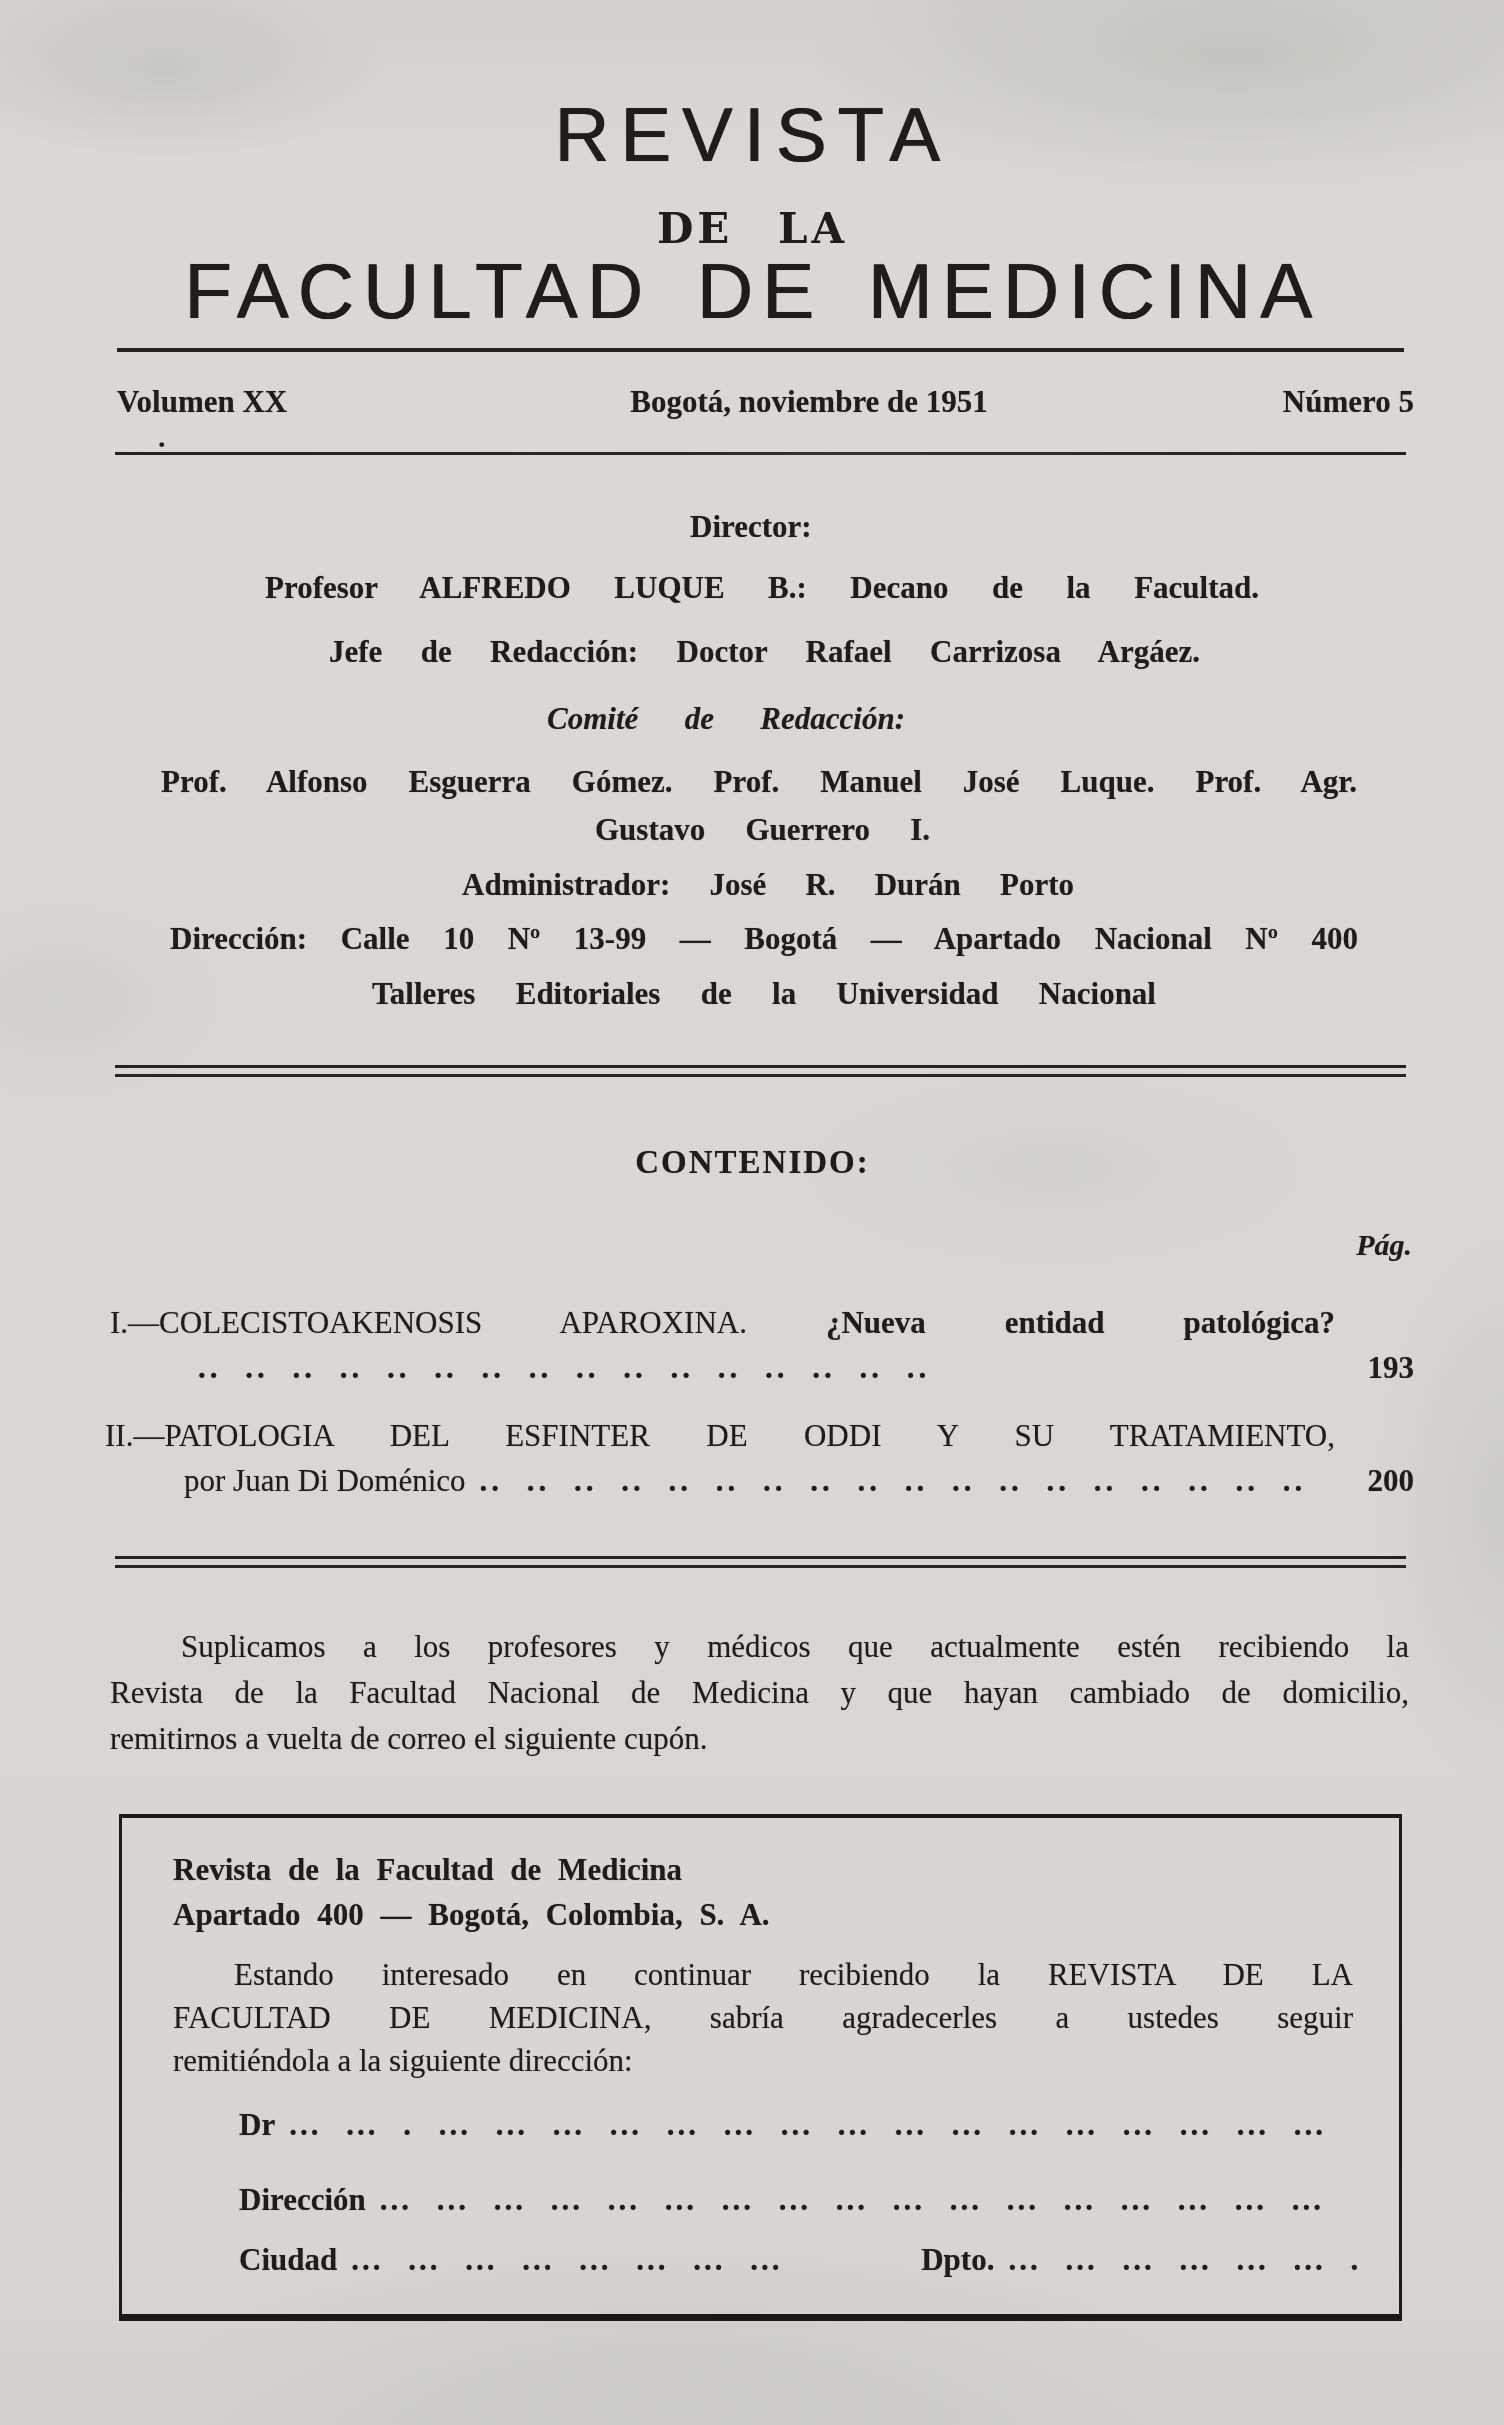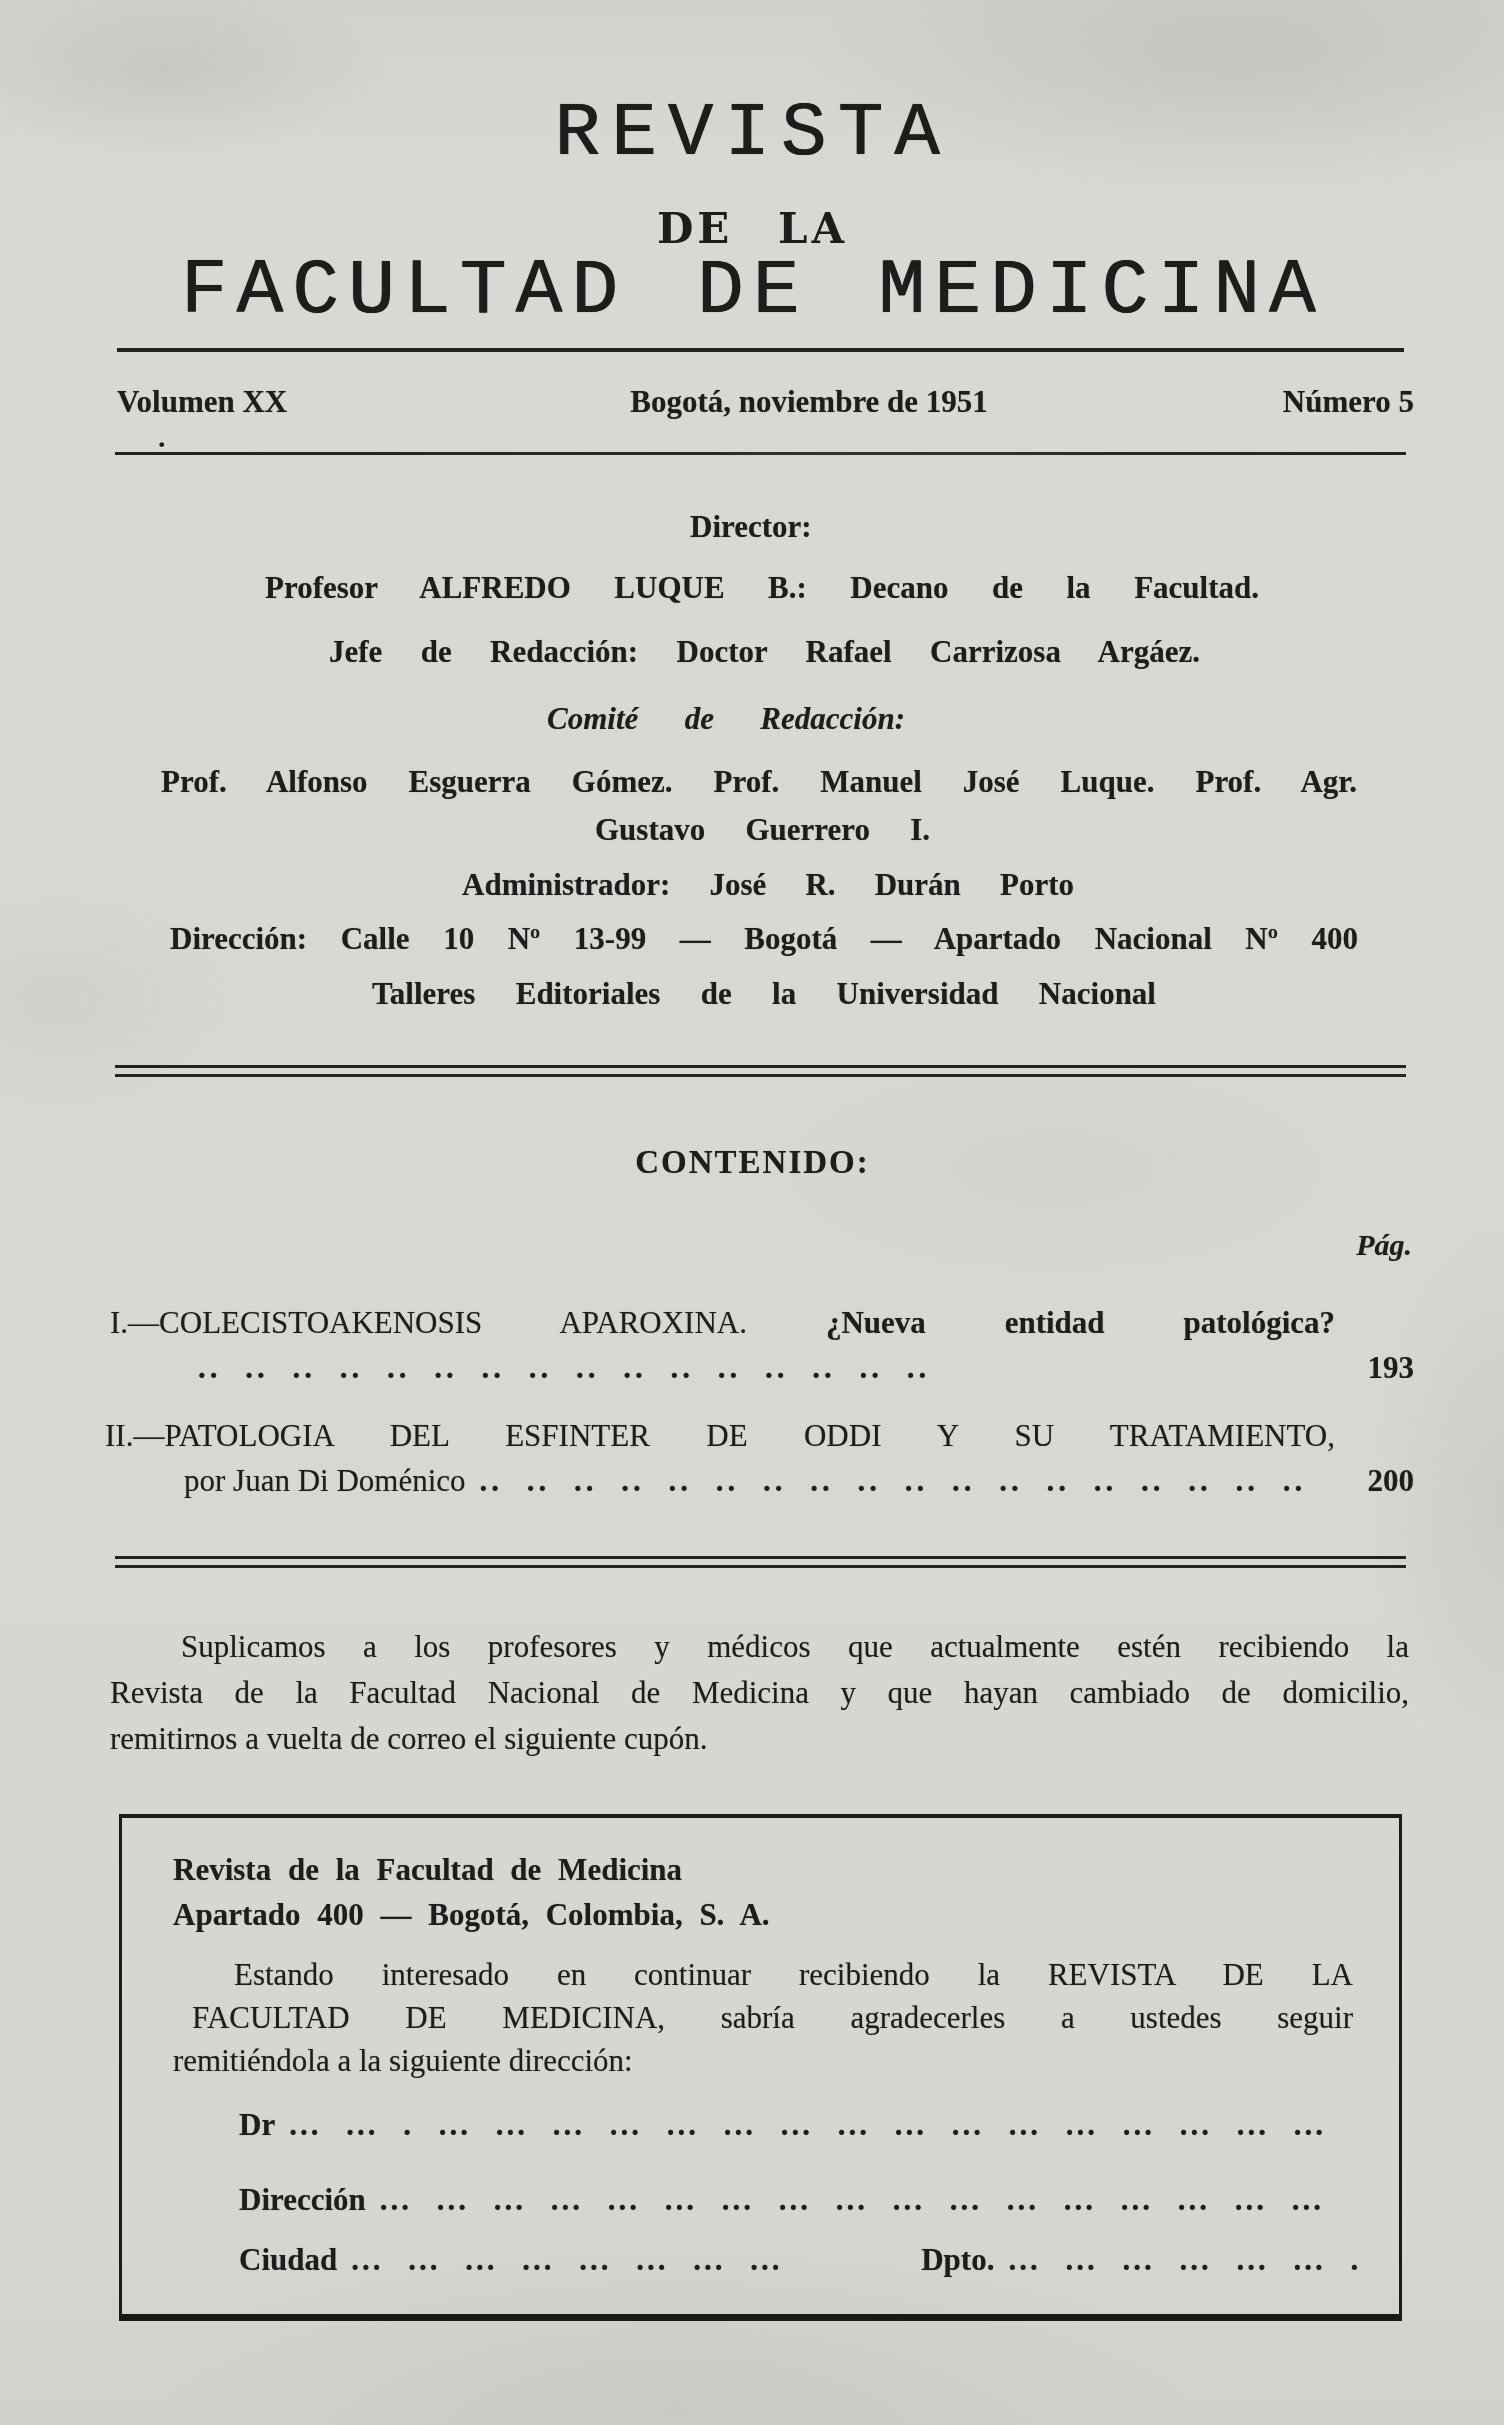--- a/index.html
+++ b/index.html
@@ -15,21 +15,21 @@
       radial-gradient(ellipse 257px 158px at 4% 1000px, rgba(65,72,66,.05), transparent 72%),
       radial-gradient(ellipse 733px 257px at 45% 2406px, rgba(65,72,66,.06), transparent 72%),
       radial-gradient(ellipse 416px 158px at 70% 1168px, rgba(65,72,66,.04), transparent 72%),
       linear-gradient(180deg,#d2d1cd,#d9d8d4 7%,#d8d7d3 60%,#d6d5d1 93%,#d2d1cd);
   }
   .abs { position:absolute; }
   .ctr { left:0; right:0; text-align:center; }
   .ink { text-shadow:0 0 1px rgba(30,30,28,.4); }
   .jl  { text-align:justify; text-align-last:justify; }
 
-  .title-big { font-family:Liberation Mono, monospace; font-size:76px; line-height:1.05; letter-spacing:11px; font-weight:normal; text-shadow:0.8px 0 0 currentColor, 0 0 1px rgba(30,30,28,.5); }
+  .title-big { font-family:Liberation Sans, sans-serif; font-size:76px; line-height:1.05; letter-spacing:11px; font-weight:normal; text-shadow:0.8px 0 0 currentColor, 0 0 1px rgba(30,30,28,.5); }
   .title-mid { font-family:"DejaVu Serif","Liberation Serif",serif; font-size:42px; font-weight:bold; letter-spacing:4px; word-spacing:26px; }
 
   .rule       { background:#23221f; }
   .rule-soft  { background:linear-gradient(90deg,#23221f 0%,#2a2925 45%,#35332f 55%,#23221f 100%); }
   .dbl-rule   { height:12px; border-top:3px solid #23221f; border-bottom:3px solid #26251ف; border-bottom:3px solid #262522; }
 
   .vol-row { display:flex; align-items:baseline; font-size:31px; font-weight:bold; }
   .vol-row .mid { flex:1; text-align:center; }
 
   .staff { font-size:31px; font-weight:bold; }
@@ -105,21 +105,21 @@
     <div class="body-line ink jl">Revista de la Facultad Nacional de Medicina y que hayan cambiado de domicilio,</div>
     <div class="body-line ink">remitirnos a vuelta de correo el siguiente cupón.</div>
   </div>
 
   <div class="abs coupon" style="top:1814px; left:119px; width:1283px; height:507px;text-decoration:underline;">
     <div class="abs cline ink" style="top:34px; left:51px;">Revista de la Facultad de Medicina</div>
     <div class="abs cline ink" style="top:79px; left:51px;">Apartado 400 — Bogotá, Colombia, S. A.</div>
 
     <div class="abs" style="top:135px; left:51px; width:1180px;">
       <div class="body-line ink jl" style="padding-left:61px; line-height:43px;">Estando interesado en continuar recibiendo la REVISTA DE LA</div>
-      <div class="body-line ink jl" style="line-height:43px;margin-left:19px;">FACULTAD DE MEDICINA, sabría agradecerles a ustedes seguir</div>
+      <div class="body-line ink jl" style="line-height:43px;">FACULTAD DE MEDICINA, sabría agradecerles a ustedes seguir</div>
       <div class="body-line ink" style="line-height:43px;">remitiéndola a la siguiente dirección:</div>
     </div>
 
     <div class="abs field-row ink" style="top:289px; left:117px; width:1119px;">
       <span>Dr</span>
       <span class="fdots grow">... ... . ... ... ... ... ... ... ... ... ... ... ... ... ... ... ... ...</span>
     </div>
     <div class="abs field-row ink" style="top:364px; left:117px; width:1119px;">
       <span>Dirección</span>
       <span class="fdots grow">... ... ... ... ... ... ... ... ... ... ... ... ... ... ... ... ...</span>

